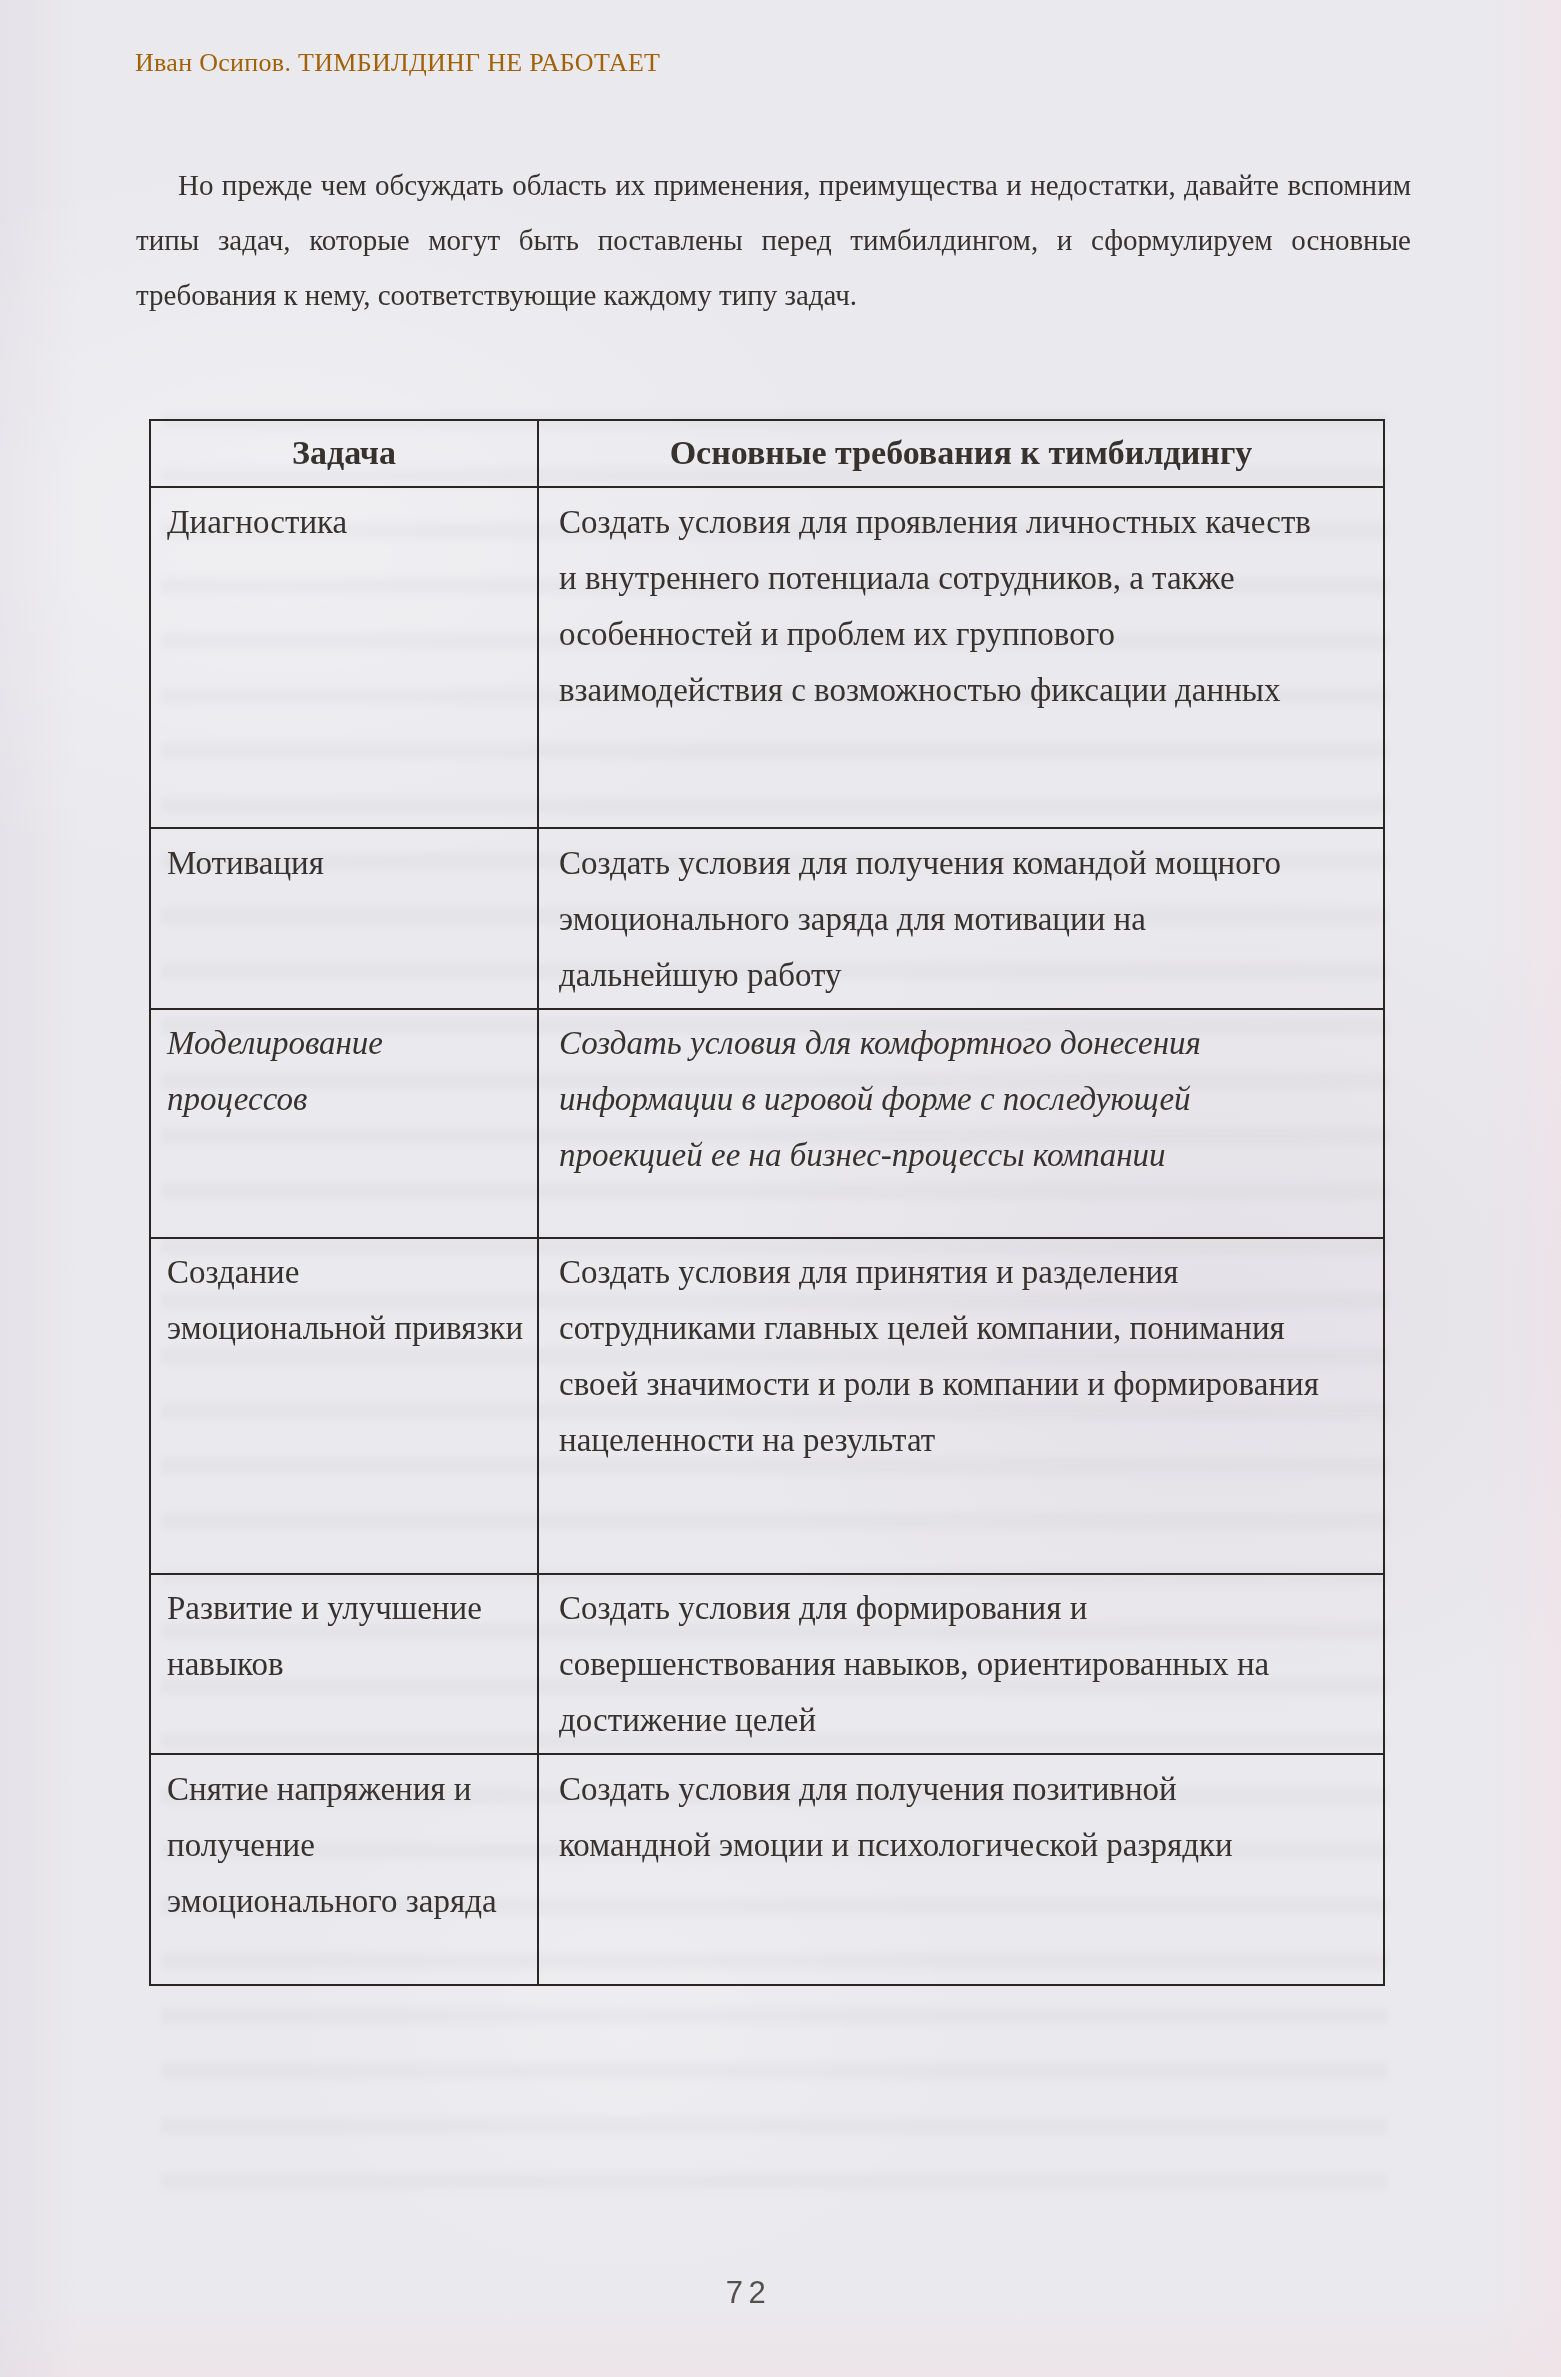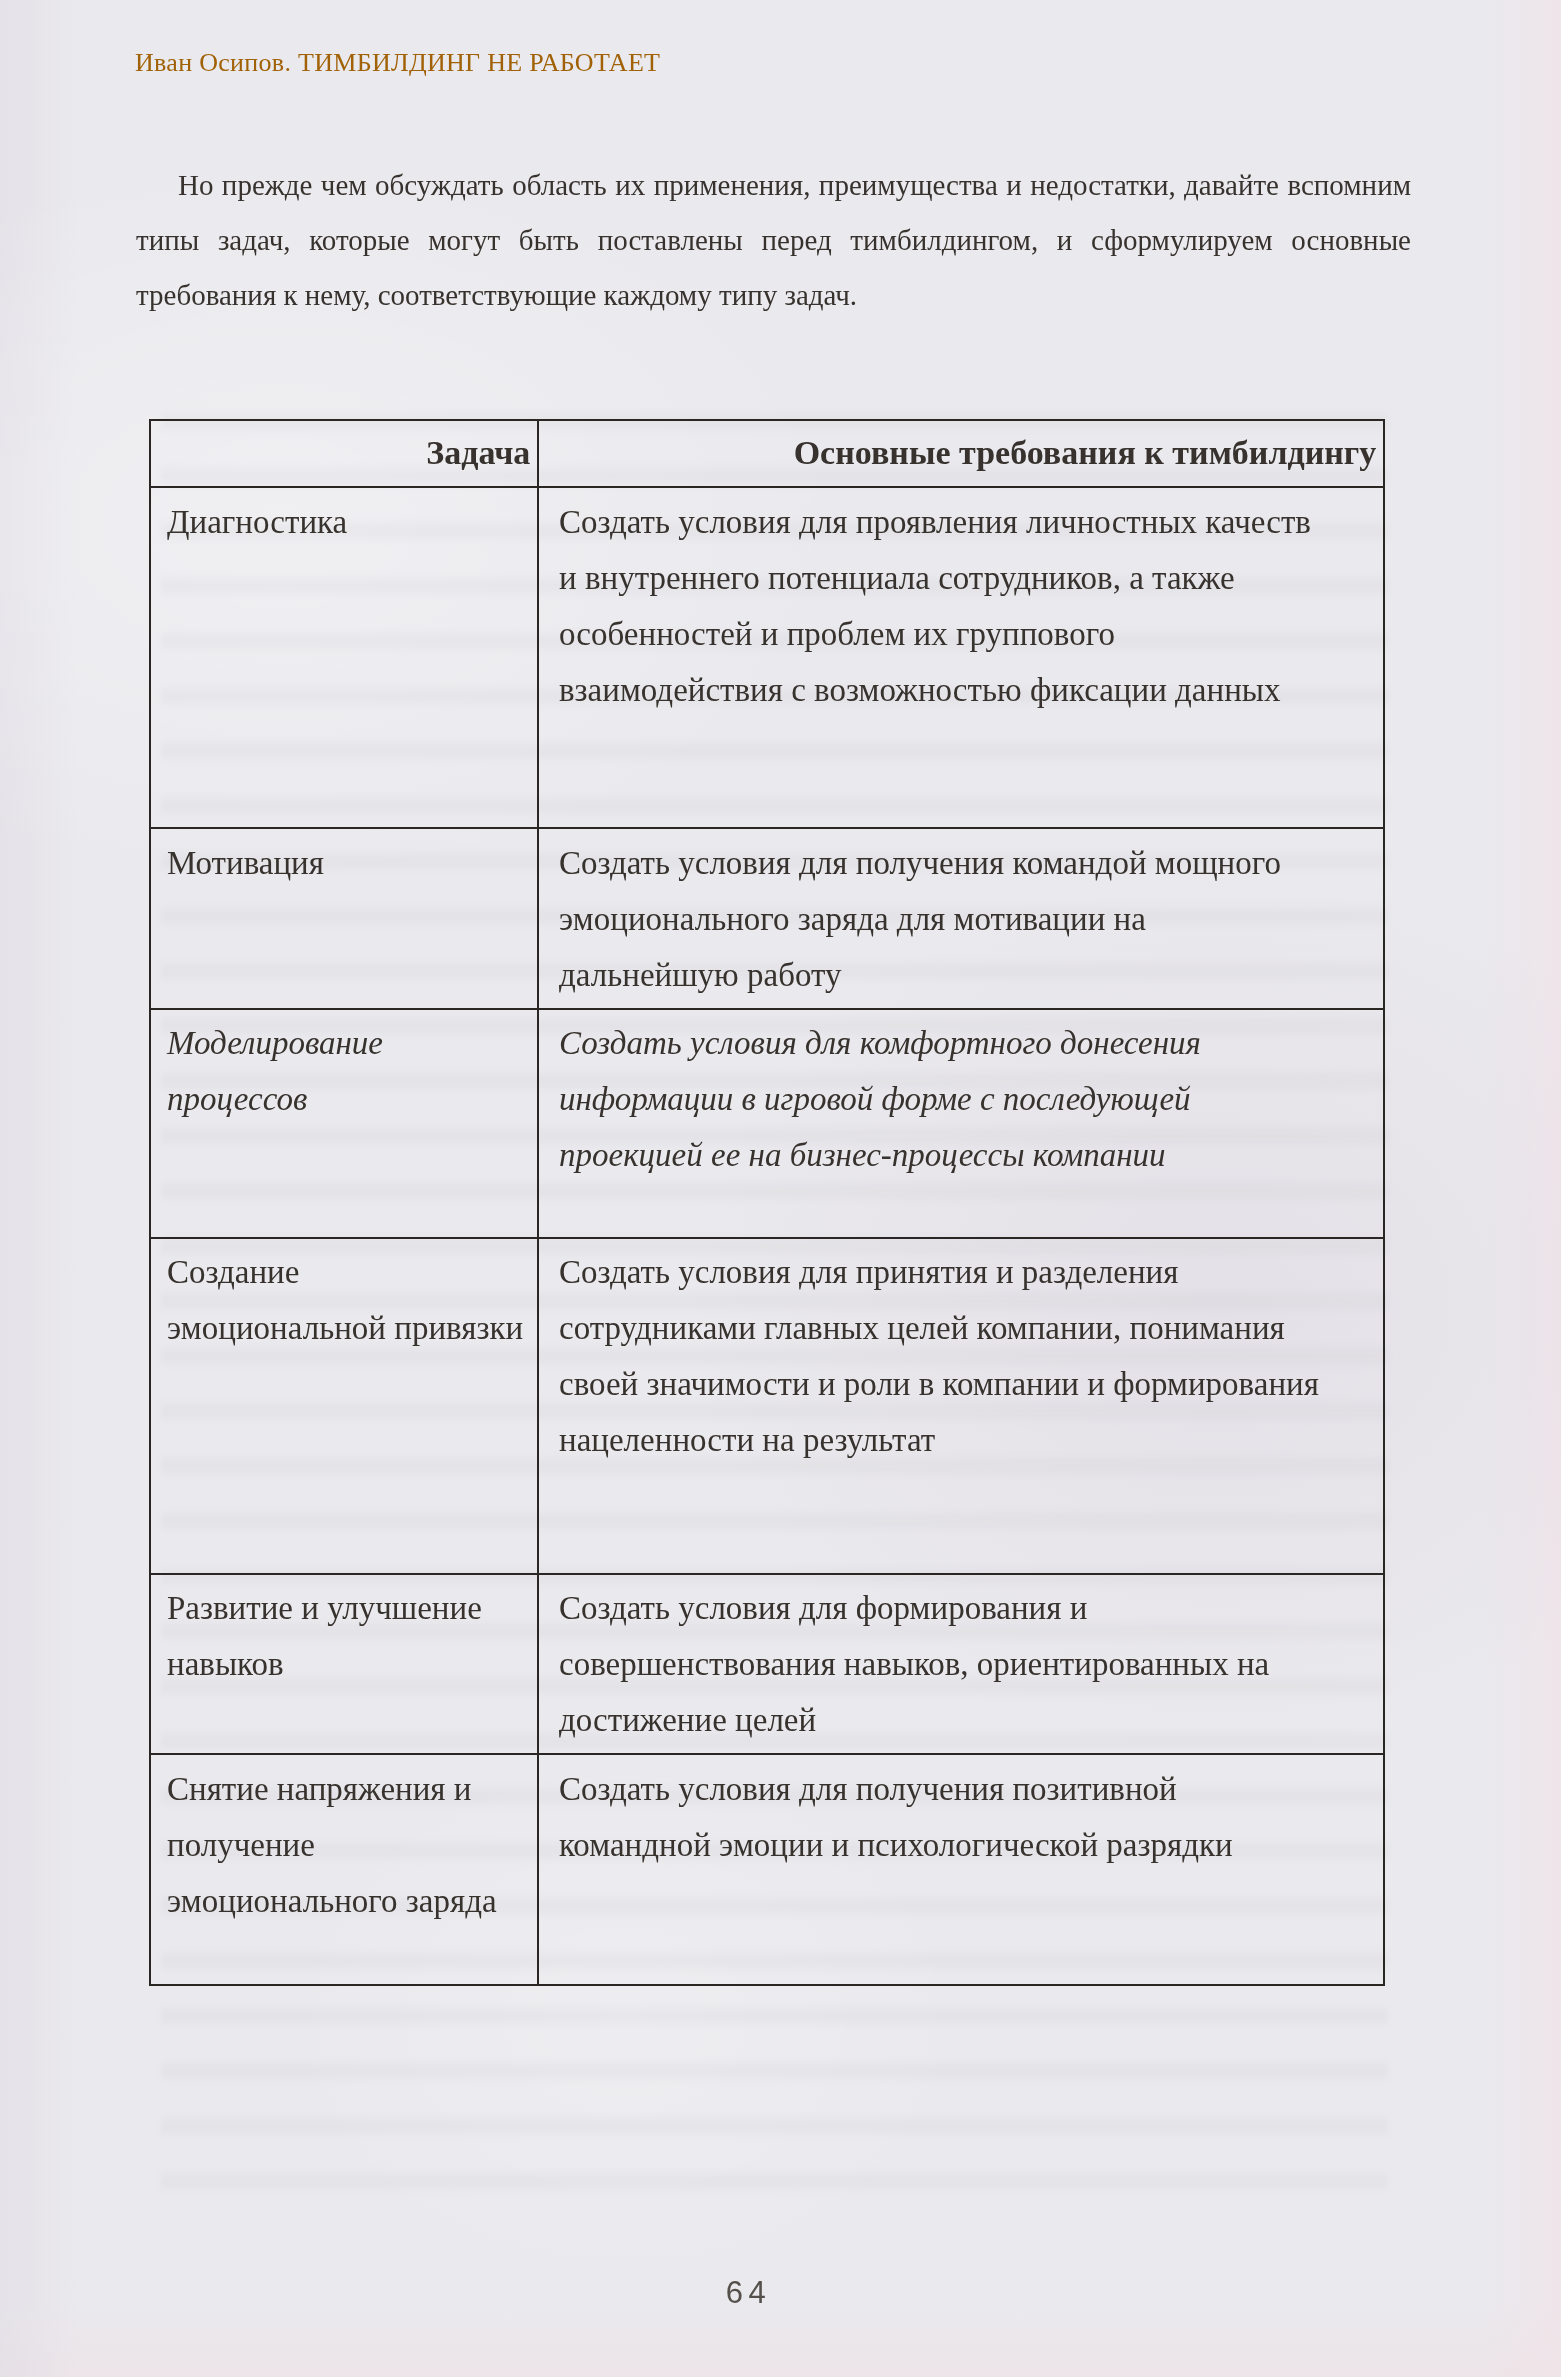--- a/index.html
+++ b/index.html
@@ -85,21 +85,21 @@
   table.requirements-table col.col-task { width: 388px; }
   table.requirements-table th,
   table.requirements-table td {
     border: 2px solid #2a2623;
     vertical-align: top;
     background: transparent;
   }
   table.requirements-table th {
     font-size: 34px;
     font-weight: bold;
-    text-align: right;
+    text-align: center;
     padding: 4px 6.7px 5.4px 6.7px;
     height: 42px;
     vertical-align: middle;
   }
   table.requirements-table td.task-cell {
     padding: 5.4px 10.7px 5.4px 16px;
   }
   table.requirements-table td.requirement-cell {
     padding: 5.4px 60px 5.4px 20px;
   }
@@ -166,14 +166,14 @@
       <td class="task-cell">Развитие и улучшение навыков</td>
       <td class="requirement-cell">Создать условия для формирования и совершенствования навыков, ориентированных на достижение целей</td>
     </tr>
     <tr class="r7">
       <td class="task-cell">Снятие напряжения и получение эмоционального заряда</td>
       <td class="requirement-cell">Создать условия для получения позитивной командной эмоции и психологической разрядки</td>
     </tr>
   </tbody>
 </table>
 
-<div class="page-number">64</div>
+<div class="page-number">72</div>
 
 
 </body></html>

